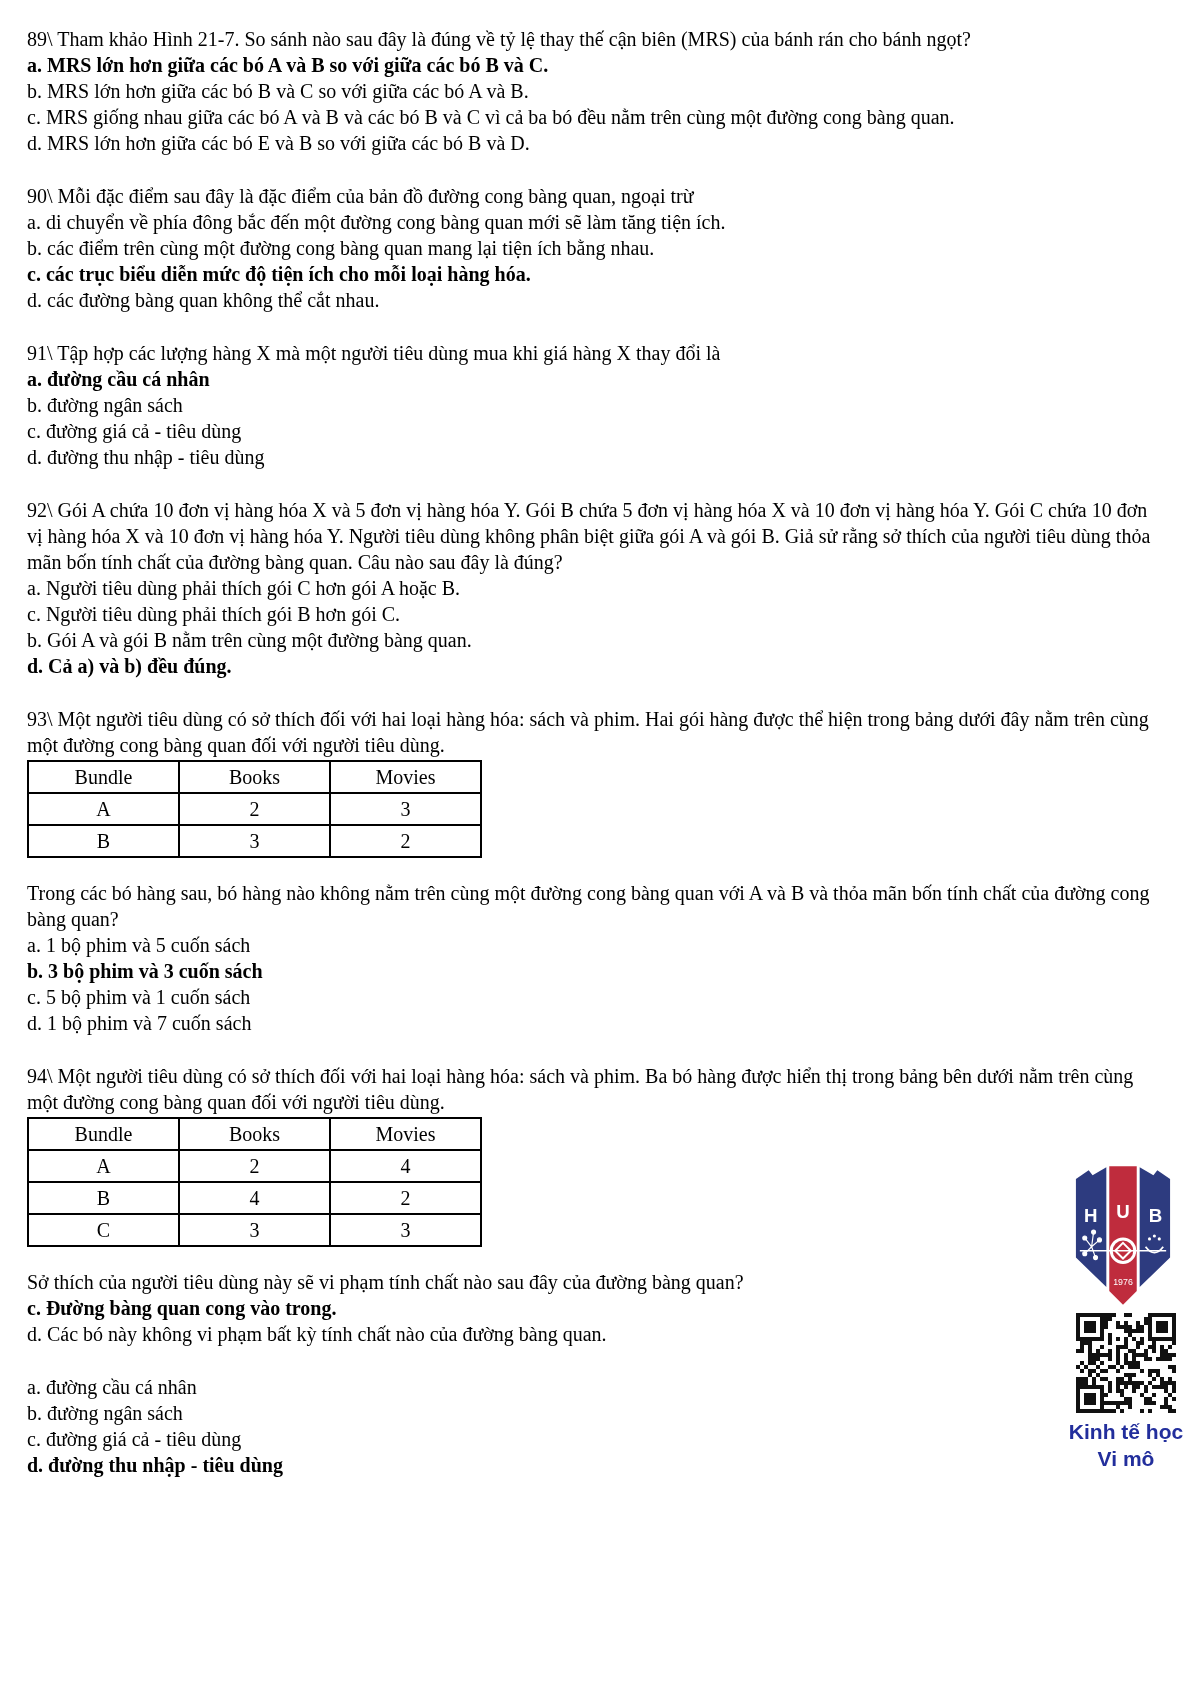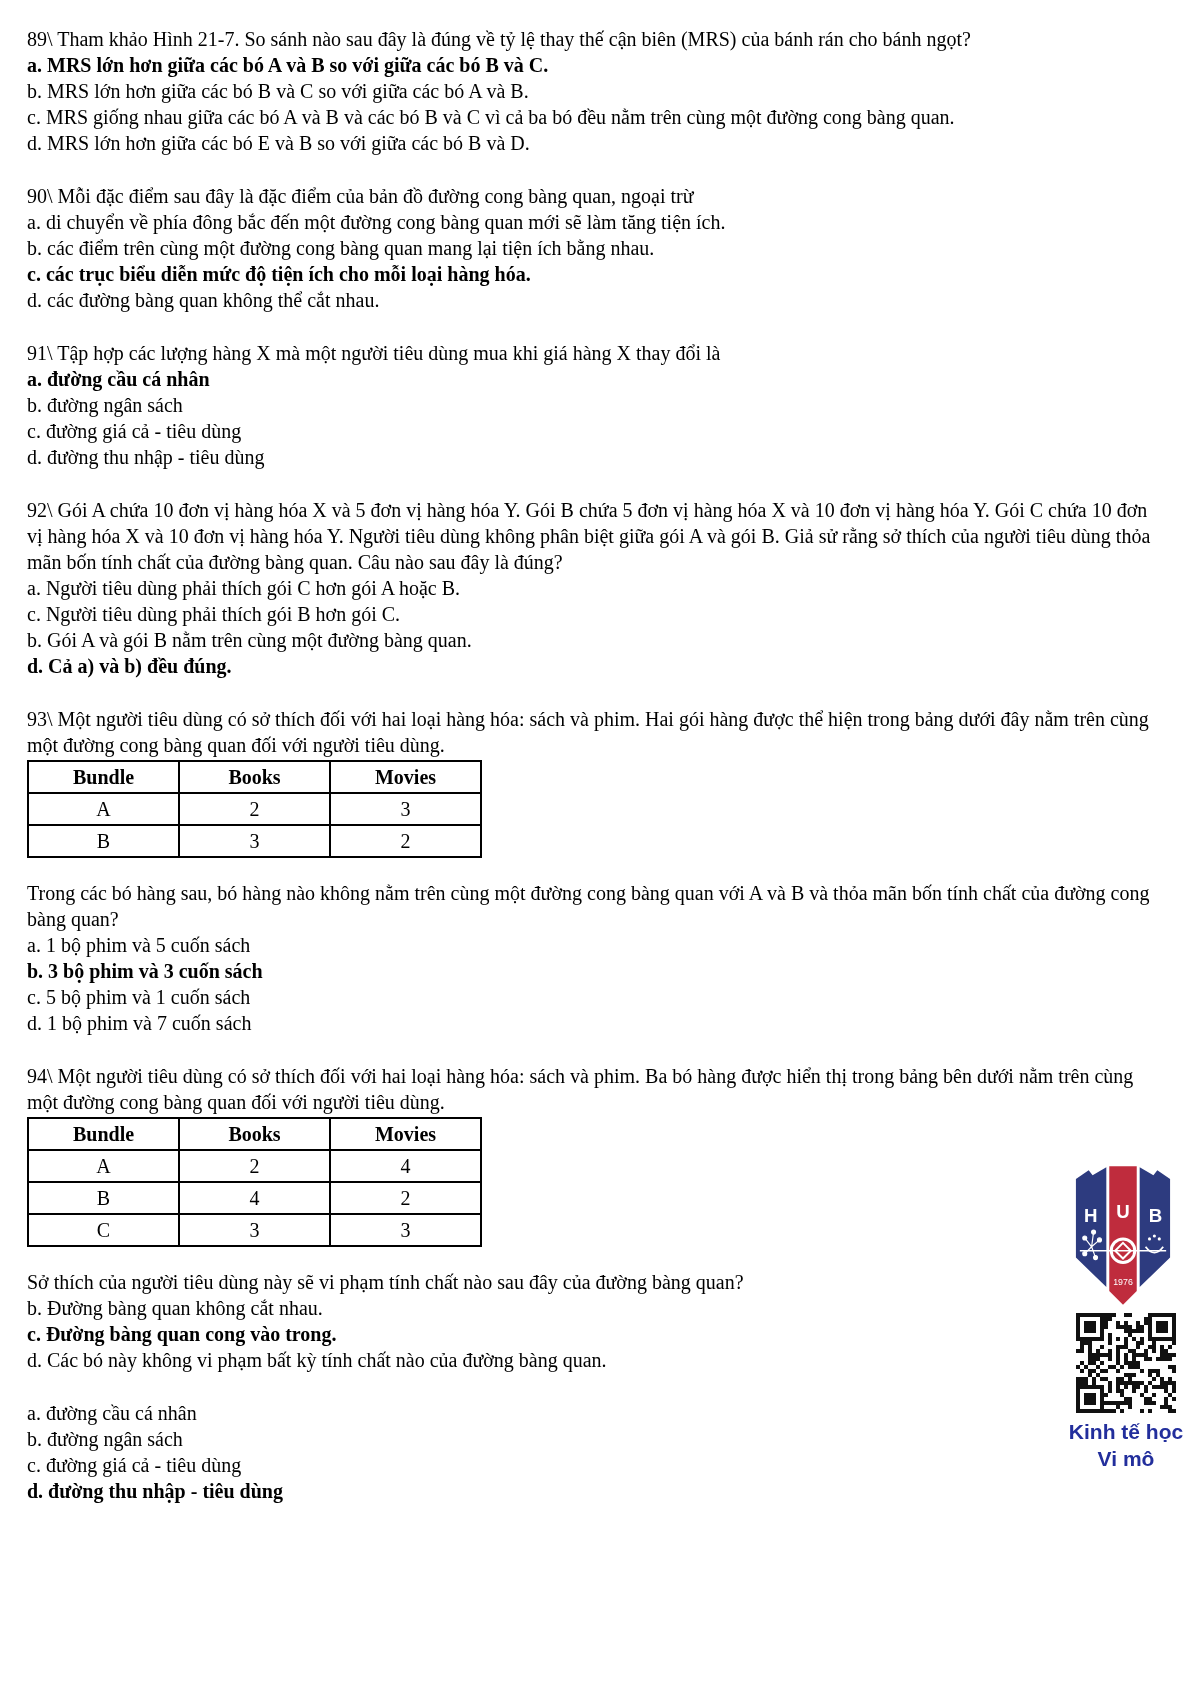--- a/index.html
+++ b/index.html
@@ -10,21 +10,21 @@
   }
   .content{padding:26px 30px 0 27px;width:1133px;}
   .q{margin:0 0 27px 0;}
   .line{margin:0;font-size:20px;line-height:26px;font-family:Liberation Serif, serif;}
   .bold{font-weight:bold;}
   table.btable{border-collapse:collapse;margin:2px 0 14px 0;}
   table.btable th,table.btable td{
     border:2px solid #000;text-align:center;vertical-align:middle;
     font-size:20px;line-height:24px;padding:3px 4px;
   }
-  table.btable th{font-weight:bold;width:141px;}
+  table.btable th{font-weight:normal;width:141px;}
   table.btable td{width:141px;}
   .tgap{height:8px;}
   .side{position:absolute;}
   .logo-letter{font-family:"Liberation Sans","DejaVu Sans",sans-serif;font-weight:bold;font-size:19px;fill:#ffffff;text-anchor:middle;}
   .logo-year{font-family:"Liberation Sans","DejaVu Sans",sans-serif;font-size:9px;fill:#ffffff;text-anchor:middle;}
   .qr-box{position:absolute;left:1075px;top:1313px;width:102px;height:100px;}
   .caption{
     position:absolute;left:1040px;top:1418px;width:172px;text-align:center;
     font-family:"Liberation Sans","DejaVu Sans",sans-serif;font-weight:bold;
     font-size:21px;line-height:27px;color:#222e9c;
@@ -121,21 +121,20 @@
         </tr>
         <tr>
           <td>C</td>
           <td>3</td>
           <td>3</td>
         </tr>
       </tbody>
     </table>
     <div class="tgap"></div>
     <p class="line">Sở thích của người tiêu dùng này sẽ vi phạm tính chất nào sau đây của đường bàng quan?</p>
-    <p class="line">b. Đường bàng quan không cắt nhau.</p>
     <p class="line bold">c. Đường bàng quan cong vào trong.</p>
     <p class="line">d. Các bó này không vi phạm bất kỳ tính chất nào của đường bàng quan.</p>
   </div>
 
   <div class="q">
     <p class="line">a.  đường cầu cá nhân</p>
     <p class="line">b. đường ngân sách</p>
     <p class="line">c. đường giá cả - tiêu dùng</p>
     <p class="line bold">d. đường thu nhập - tiêu dùng</p>
   </div>

